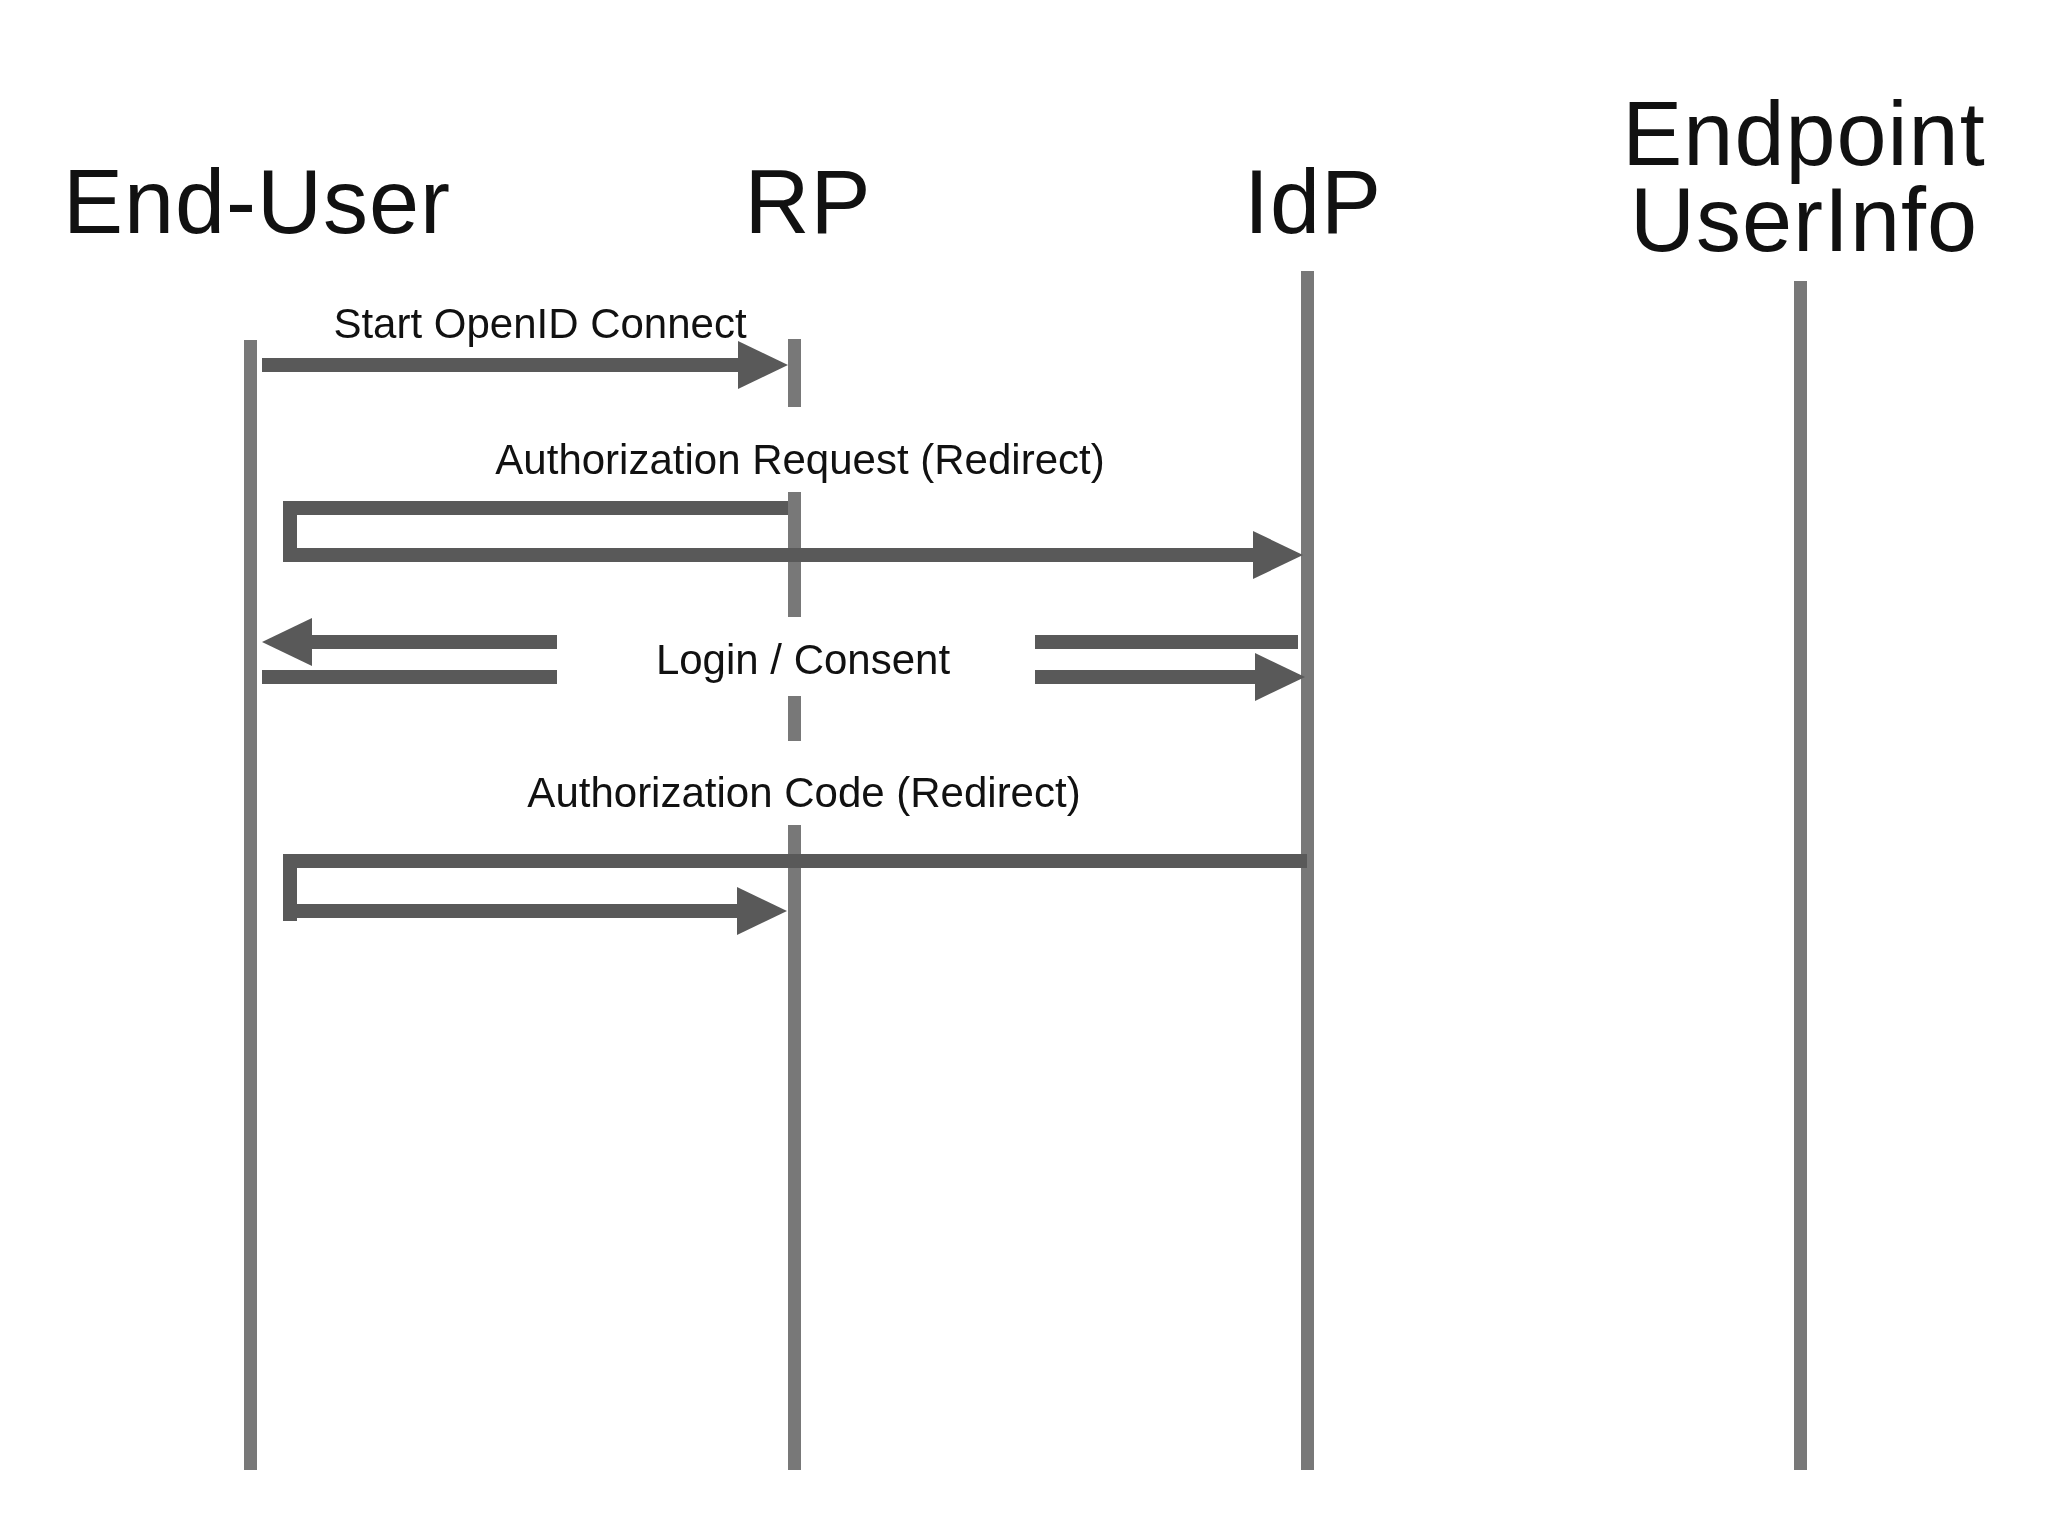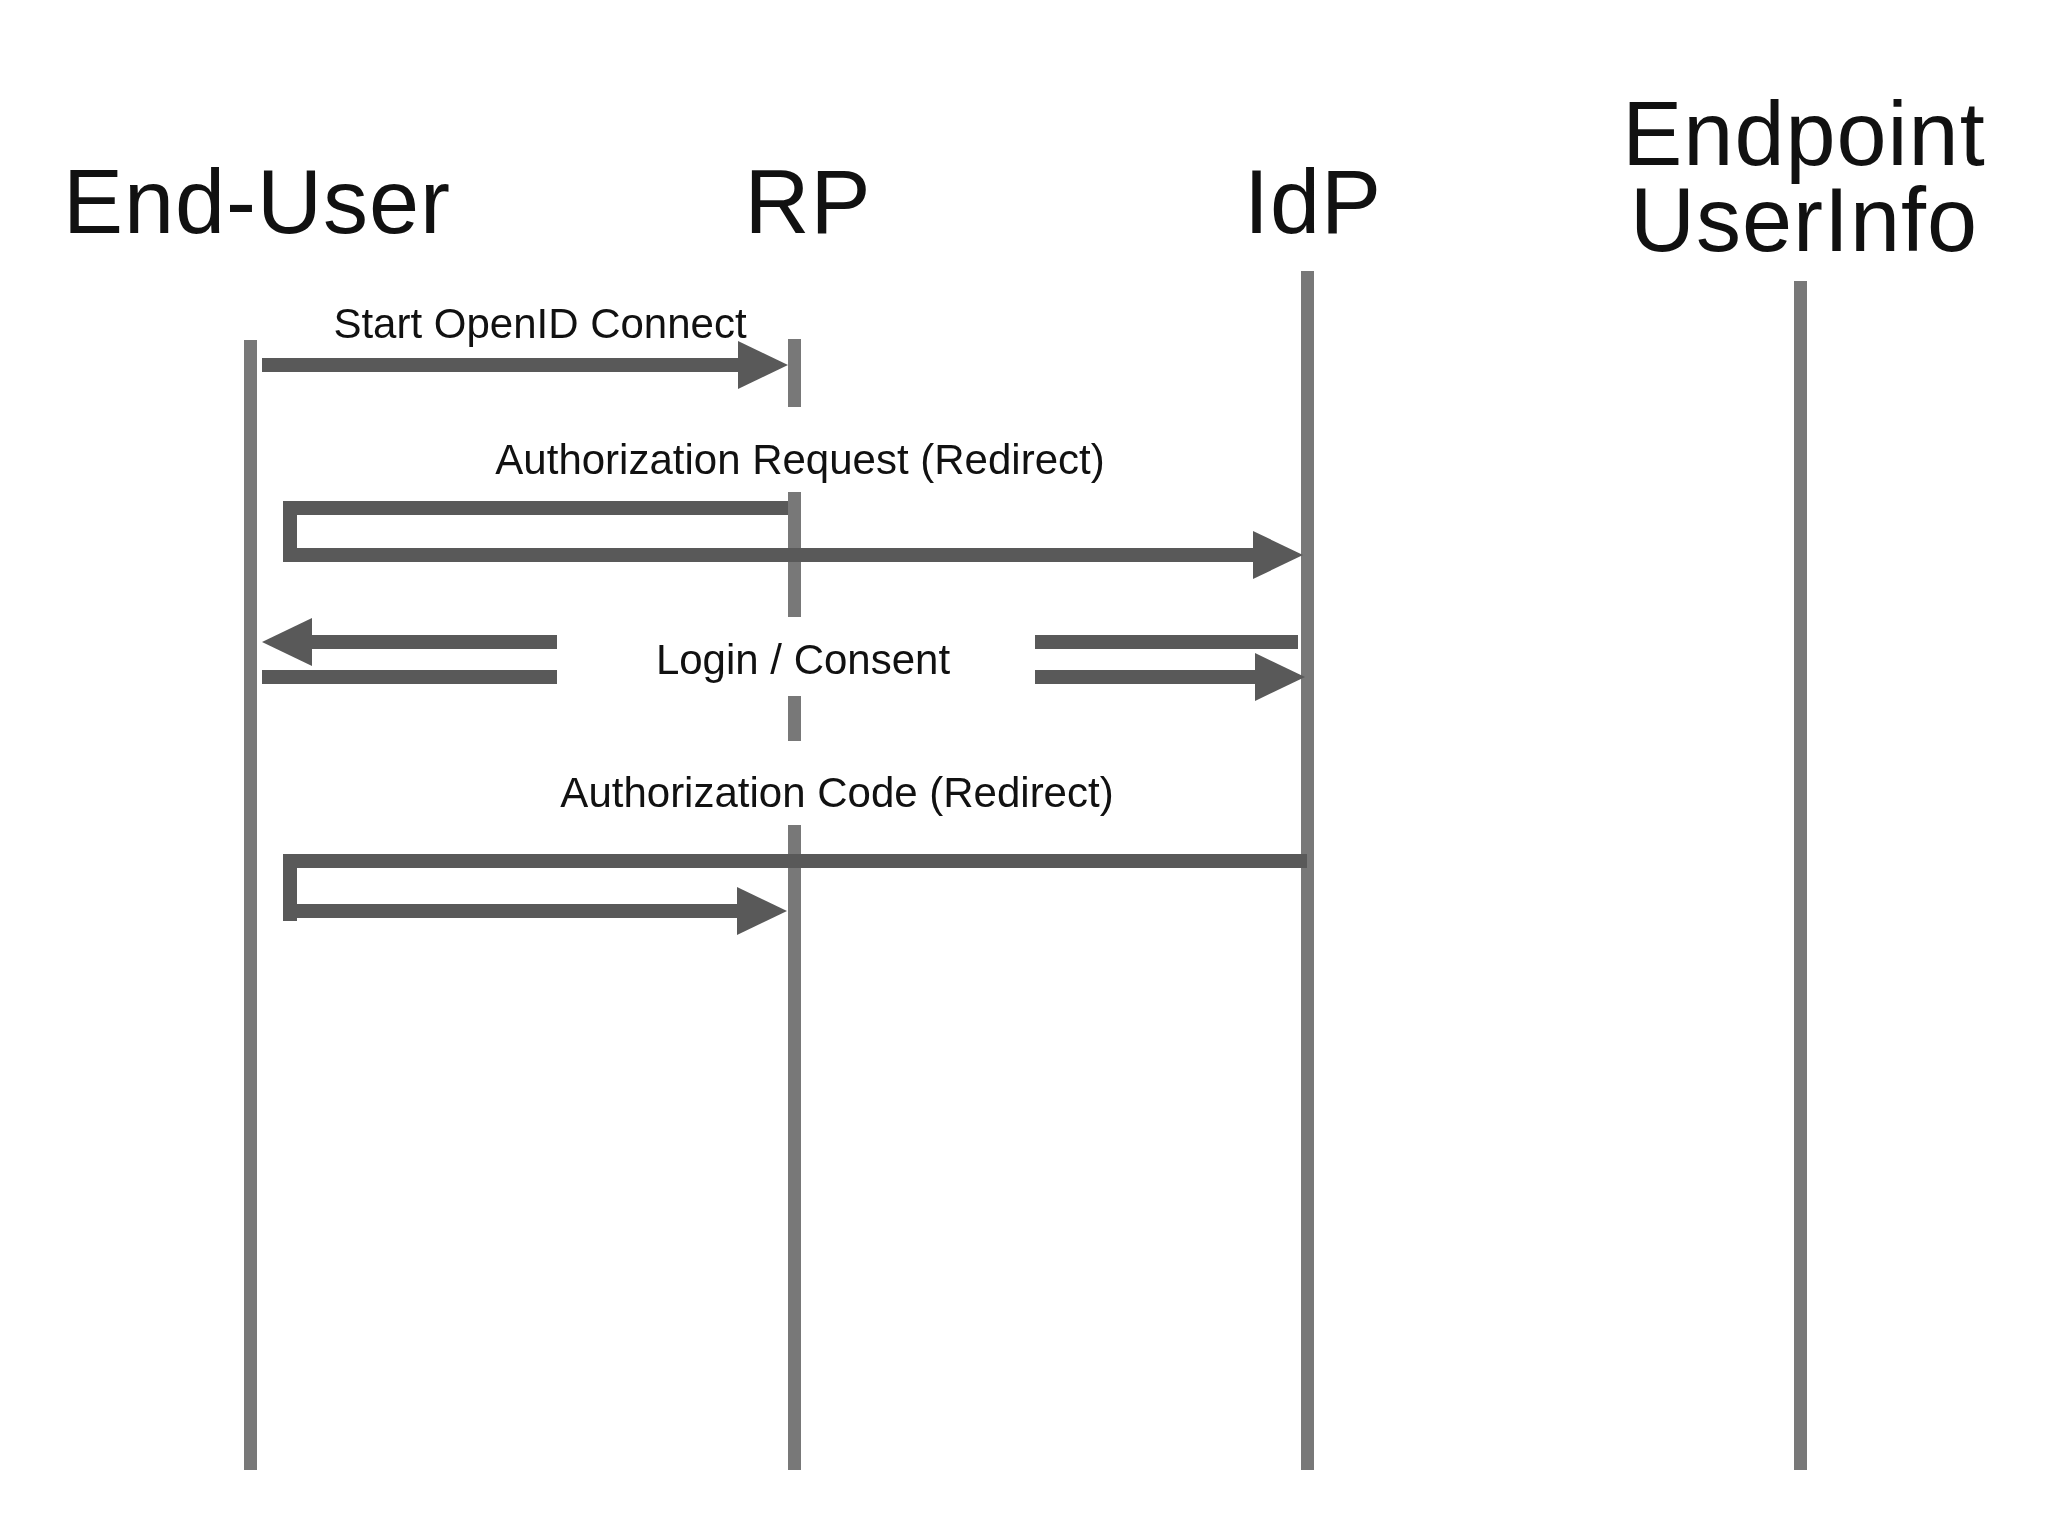--- a/index.html
+++ b/index.html
@@ -67,18 +67,18 @@
     <div class="abs vbar" style="left: 283px; top: 501px; height: 61px; width: 14px; background: rgb(89, 89, 89);"></div>
     <div class="abs shaft" style="left: 283px; width: 972px; top: 548px; height: 14px; background: rgb(89, 89, 89);"></div>
     <div class="abs head" style="top: 531px; border-top-width: 24px; border-bottom-width: 24px; left: 1253px; border-left: 50px solid rgb(89, 89, 89);"></div>
     <div class="abs msg-label" style="left: 803px; top: 660px;">Login / Consent</div>
     <div class="abs head" style="top: 618px; border-top-width: 24px; border-bottom-width: 24px; left: 262px; border-right: 50px solid rgb(89, 89, 89);"></div>
     <div class="abs shaft" style="left: 308px; width: 249px; top: 635px; height: 14px; background: rgb(89, 89, 89);"></div>
     <div class="abs shaft" style="left: 1035px; width: 263px; top: 635px; height: 14px; background: rgb(89, 89, 89);"></div>
     <div class="abs shaft" style="left: 262px; width: 295px; top: 670px; height: 14px; background: rgb(89, 89, 89);"></div>
     <div class="abs shaft" style="left: 1035px; width: 222px; top: 670px; height: 14px; background: rgb(89, 89, 89);"></div>
     <div class="abs head" style="top: 653px; border-top-width: 24px; border-bottom-width: 24px; left: 1255px; border-left: 50px solid rgb(89, 89, 89);"></div>
-    <div class="abs msg-label" style="left: 837px; top: 793px;">Authorization Code (Redirect)</div>
+    <div class="abs msg-label" style="left: 804px; top: 793px;">Authorization Code (Redirect)</div>
     <div class="abs shaft" style="left: 283px; width: 1024px; top: 854px; height: 14px; background: rgb(89, 89, 89);"></div>
     <div class="abs vbar" style="left: 283px; top: 854px; height: 67px; width: 14px; background: rgb(89, 89, 89);"></div>
     <div class="abs shaft" style="left: 283px; width: 454px; top: 904px; height: 14px; background: rgb(89, 89, 89);"></div>
     <div class="abs head" style="top: 887px; border-top-width: 24px; border-bottom-width: 24px; left: 737px; border-left: 50px solid rgb(89, 89, 89);"></div>
   </div>
 
 </body></html>

